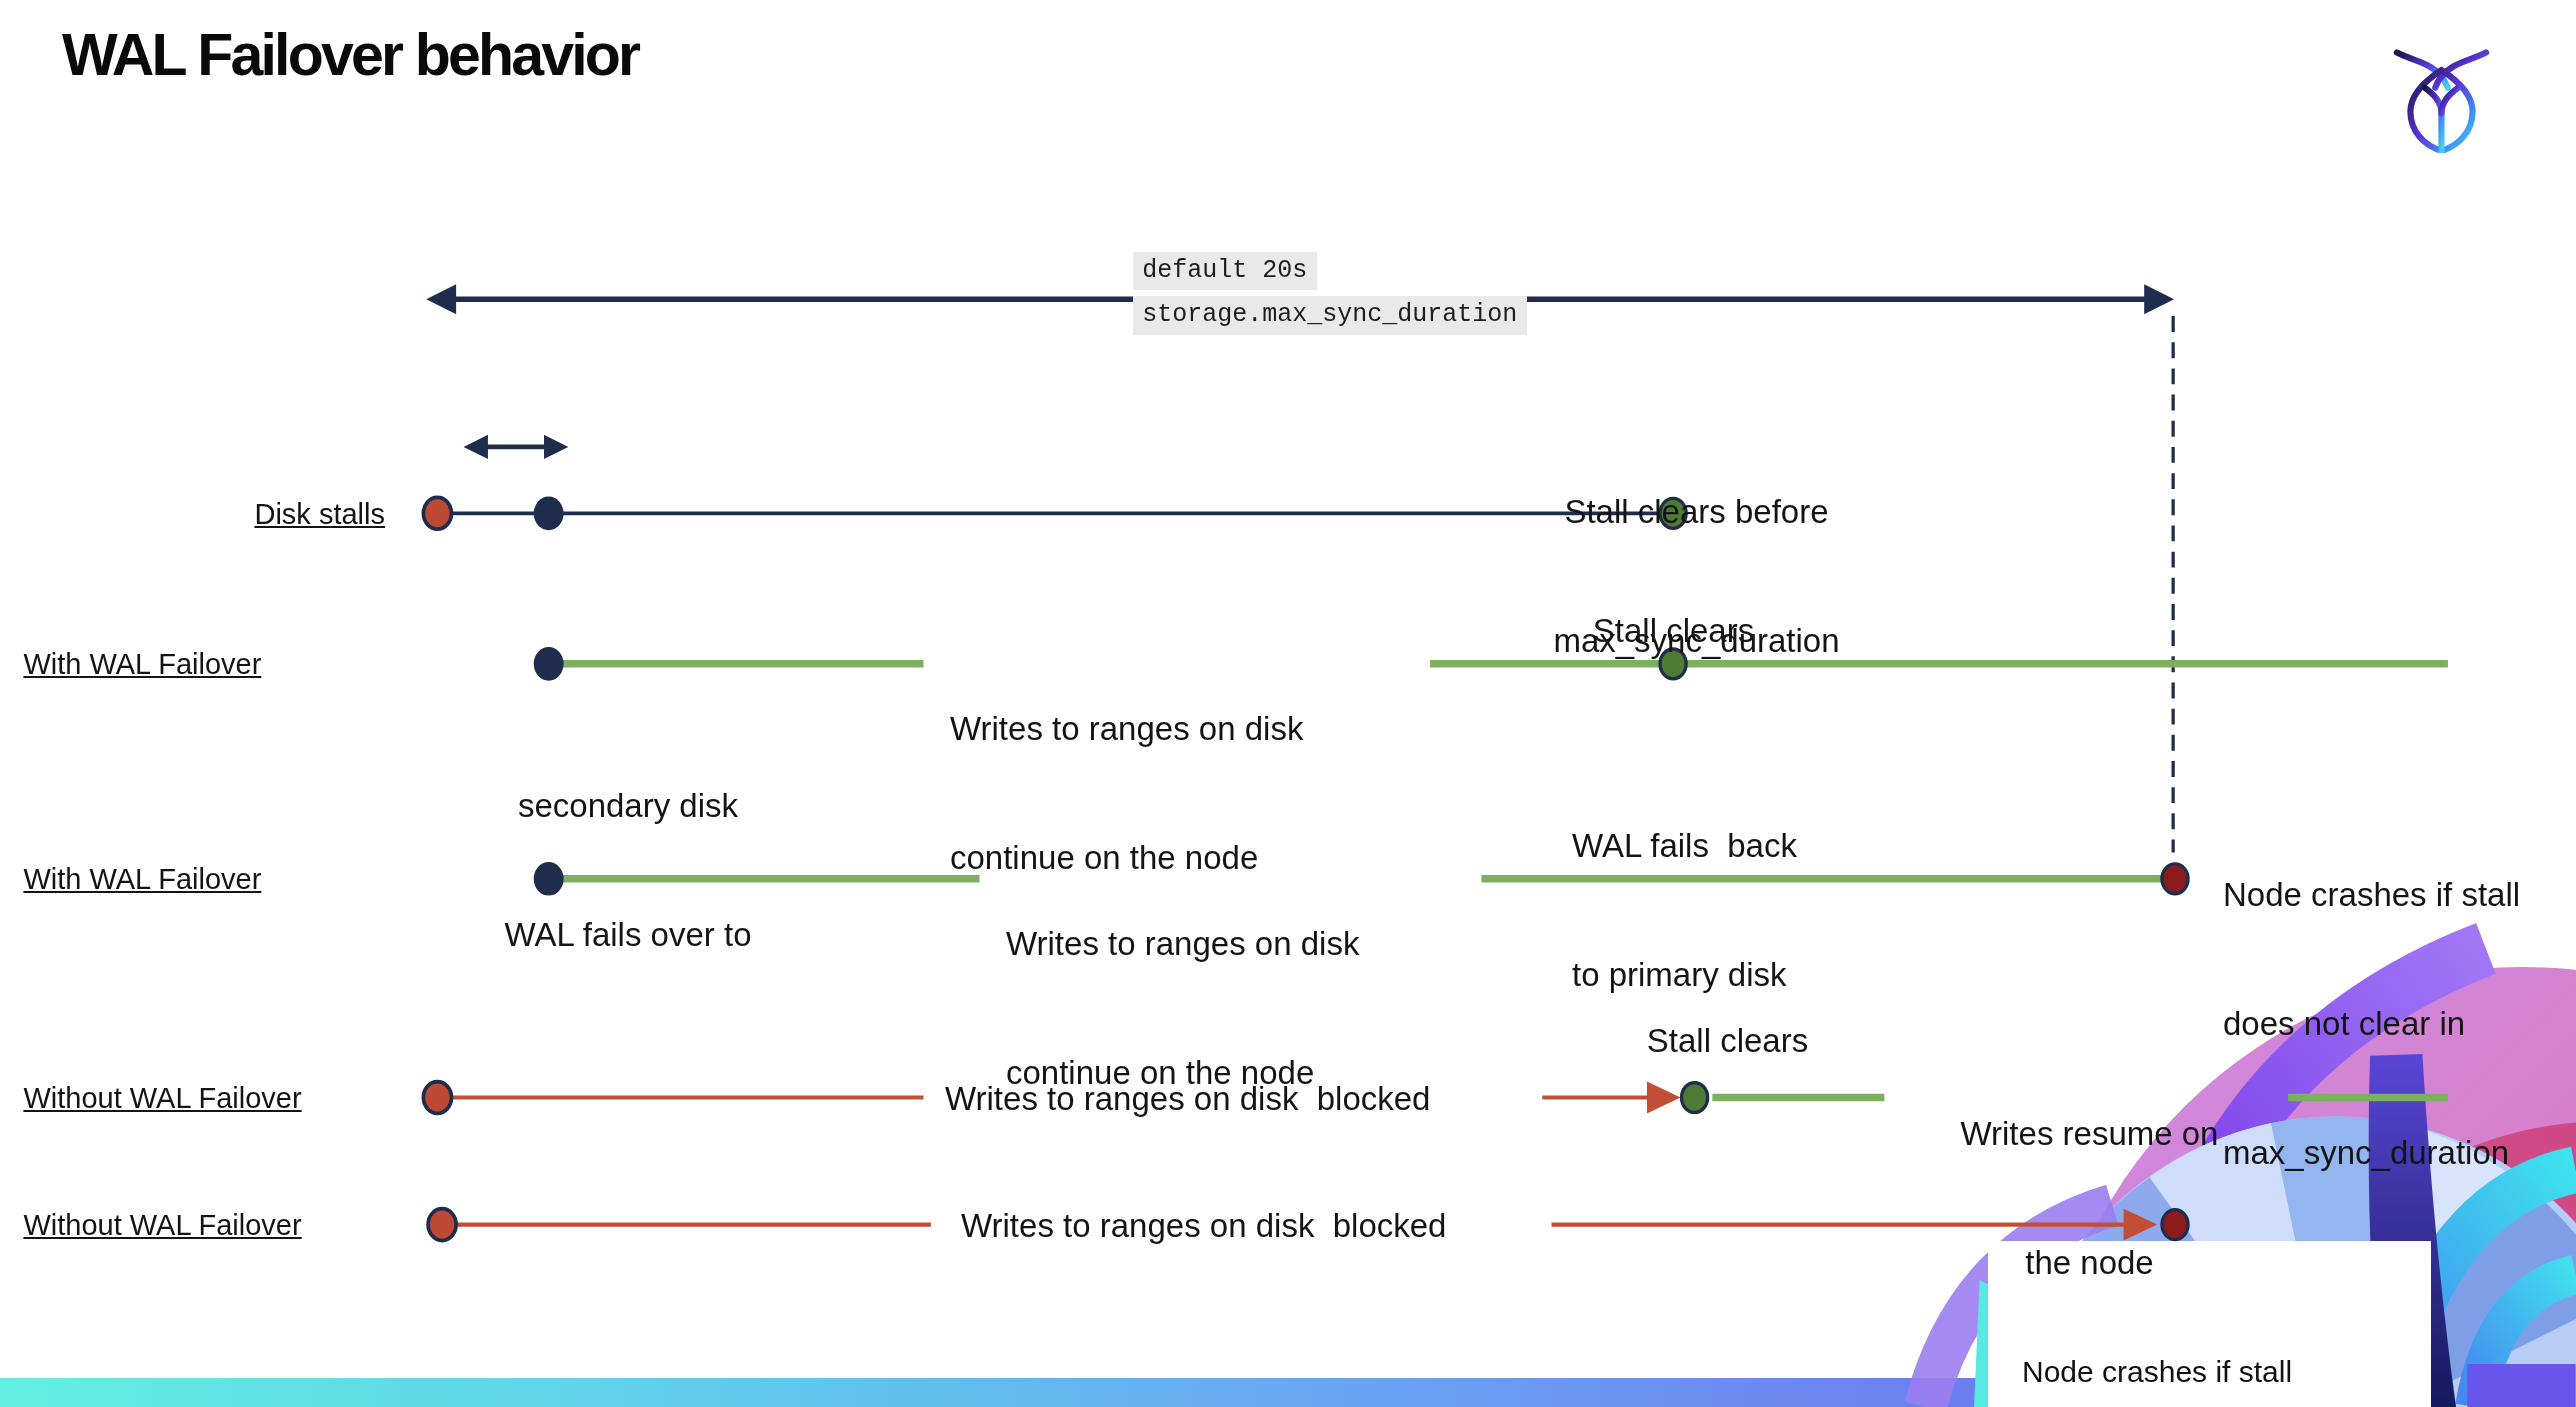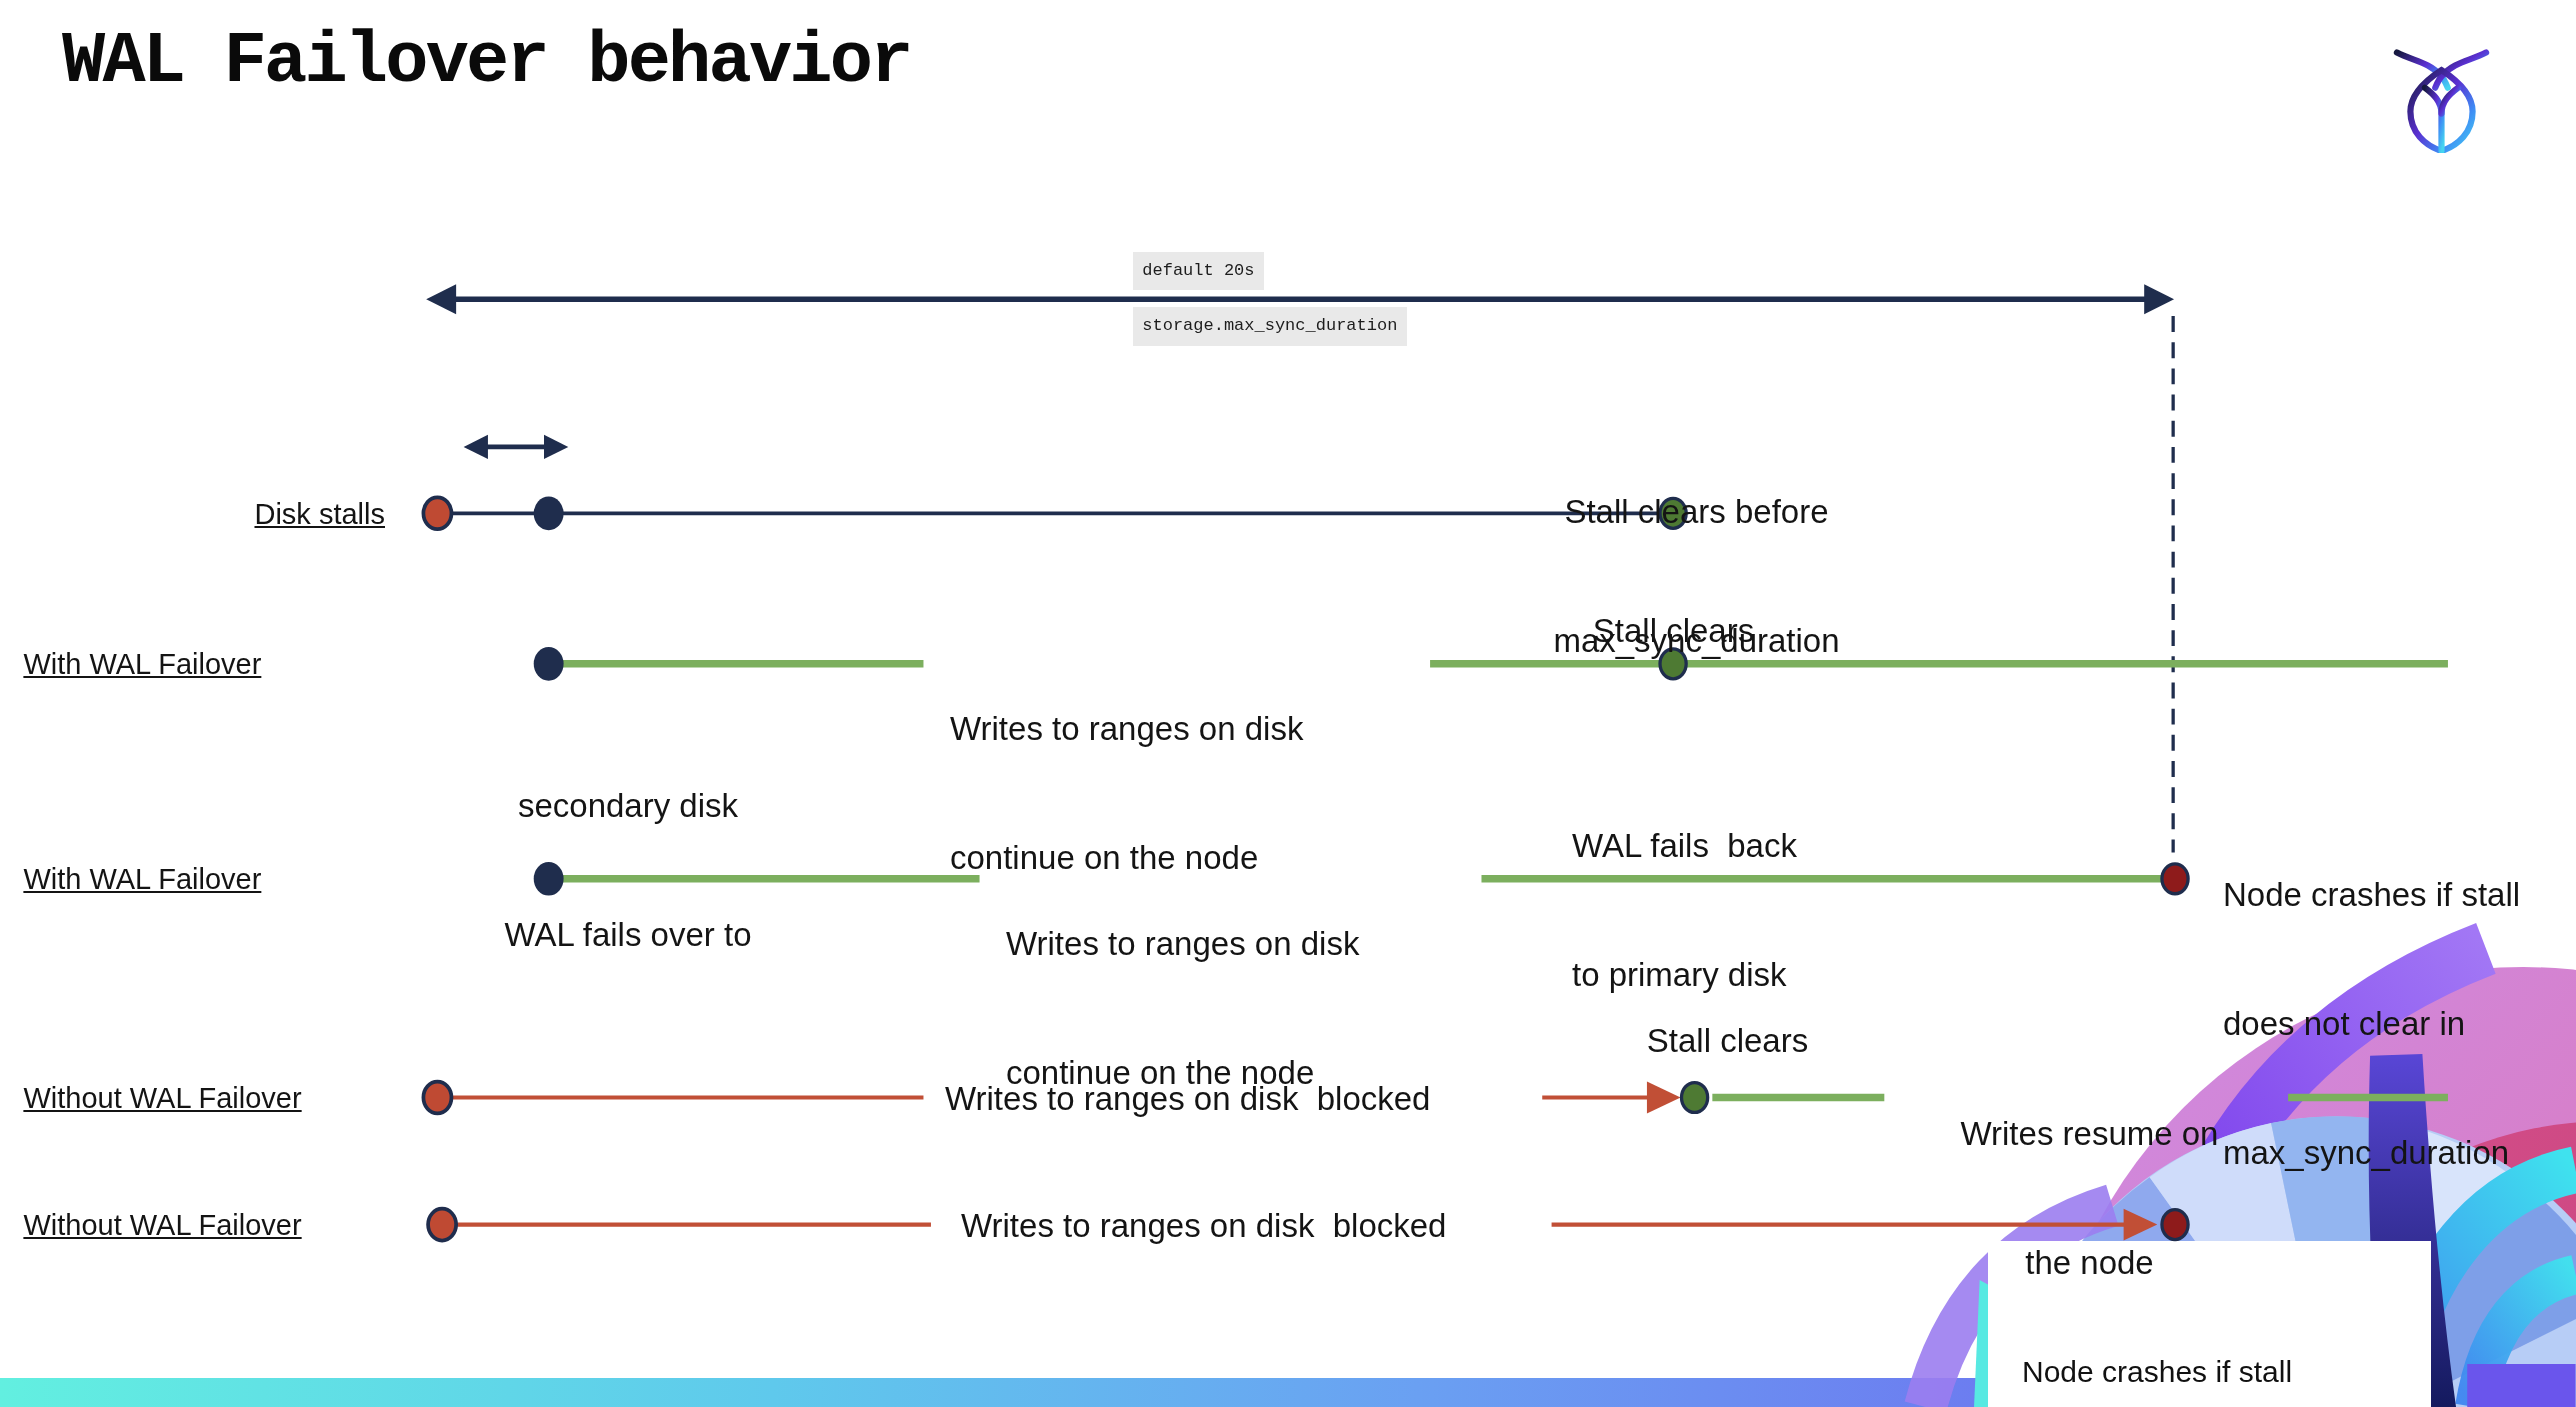--- a/index.html
+++ b/index.html
@@ -1,27 +1,27 @@
 <!DOCTYPE html>
 <html style="font-size:15px"><head>
 <meta charset="utf-8">
 <style>
   html,body{margin:0;padding:0;background:#ffffff;}
   .stage{position:relative;width:2576px;height:1408px;background:#ffffff;overflow:hidden;
          font-family:"Liberation Sans",sans-serif;color:#111111;}
-  .title{position:absolute;left:62px;top:20.6px;font-family:Liberation Mono, monospace;
-         font-weight:bold;font-size:72px;letter-spacing:-2.8px;color:#0a0a0a;white-space:pre;}
+  .title{position:absolute;left:62px;top:20.6px;font-family:Liberation Sans, sans-serif;
+         font-weight:bold;font-size:59px;letter-spacing:-2.8px;color:#0a0a0a;white-space:pre;}
   .t{position:absolute;font-size:33px;line-height:43px;white-space:pre;color:#141414;}
   .rowlab{font-size:29px;text-decoration:underline;}
   .center{text-align:center;}
   .right{text-align:right;}
   .mono{position:absolute;}
   .mono span{display:table;background:#e9e9e9;color:#1d1d1d;
        font-family:"Liberation Mono","DejaVu Sans Mono",monospace;
-       font-size:17px;line-height:32px;padding:2.8px 9.3px 3.7px 9.3px;margin-bottom:17px;white-space:pre;}
+       font-size:25px;line-height:32px;padding:2.8px 9.3px 3.7px 9.3px;margin-bottom:6px;white-space:pre;}
   .bar{position:absolute;left:0;top:1378px;width:2576px;height:30px;
        background:linear-gradient(90deg,#62efe0 0%,#5fc9ec 30%,#6aa0f2 55%,#6c7bf0 78%,#6a55ec 100%);}
   .art{position:absolute;left:1869px;top:897px;width:707px;height:510px;}
   .callout{position:absolute;left:1988px;top:1241px;width:443px;height:166px;background:#ffffff;
        box-sizing:border-box;padding:26px 0 0 34px;font-size:30px;line-height:42px;white-space:pre;}
   .diagram{position:absolute;left:0;top:0;width:2576px;height:1408px;pointer-events:none;}
   .logo{position:absolute;left:2389px;top:39px;width:105px;height:114px;}
 </style>
 </head>
 <body>

